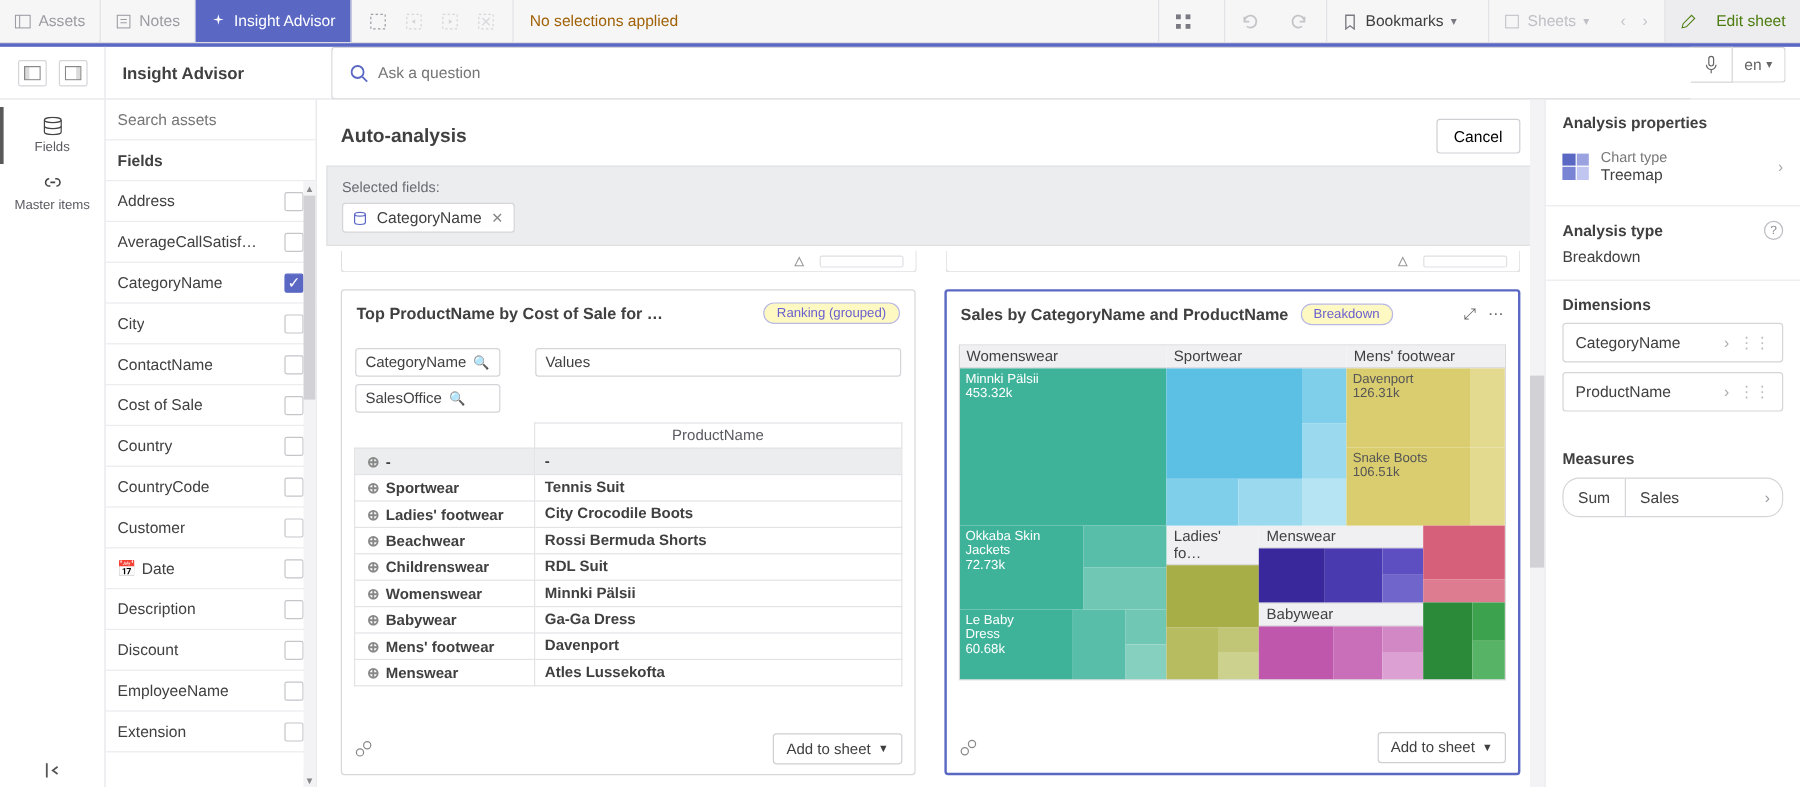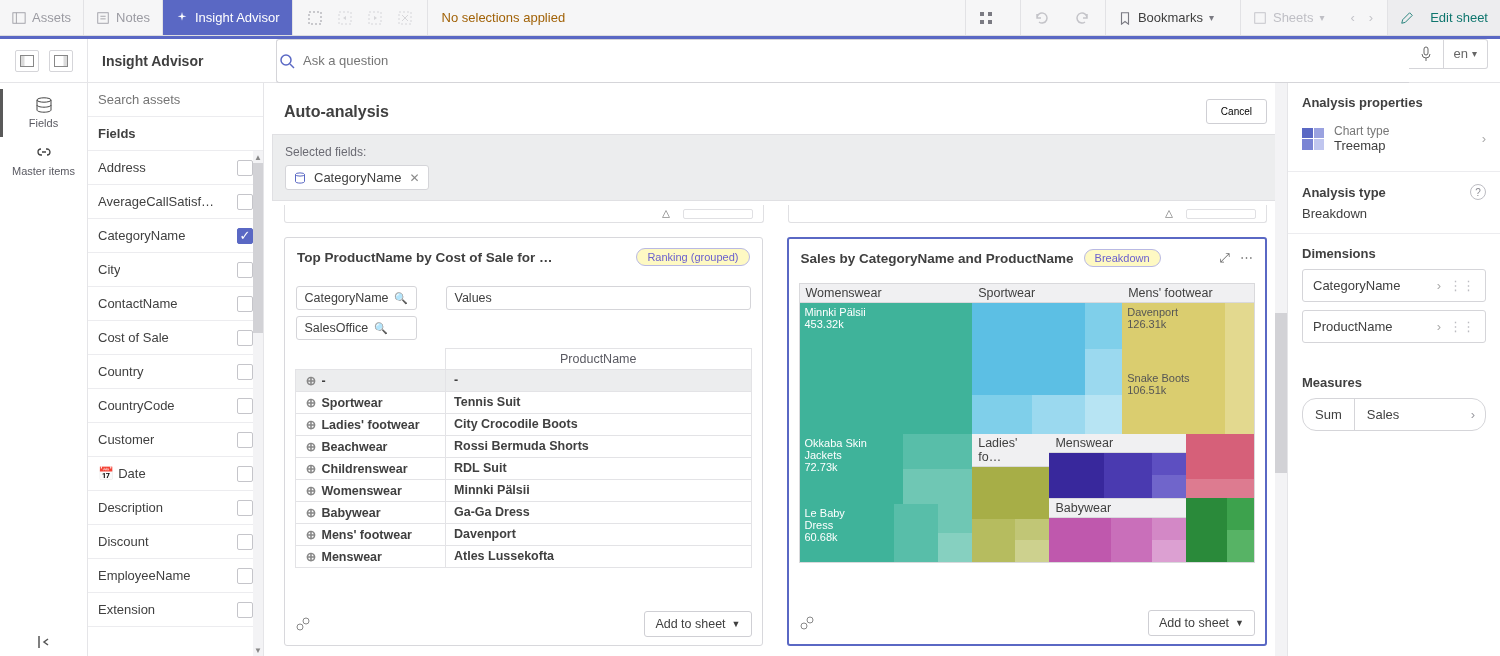--- a/index.html
+++ b/index.html
@@ -7,31 +7,31 @@
 
   
   .topbar { display: flex; align-items: center; height: 36px; background: #f6f6f7; border-bottom: 1px solid #dcdcdf; }
   .tb-btn { display: flex; align-items: center; gap: 6px; height: 100%; padding: 0 12px; border-right: 1px solid #e2e2e5; color: #9b9ba2; cursor: pointer; }
   .tb-btn svg { width: 14px; height: 14px; }
   .tb-btn.active { background: #5A68C4; color: #fff; }
   .tb-icon-group { display: flex; gap: 14px; padding: 0 14px; color: #9b9ba2; border-right: 1px solid #e2e2e5; height: 100%; align-items: center; }
   .tb-noselect { color: #a16207; padding: 0 14px; }
   .tb-right { margin-left: auto; display: flex; align-items: center; gap: 14px; padding-right: 0; color: #7a7a82; height: 100%; }
   .tb-right .grp { display: flex; align-items: center; gap: 6px; height: 100%; padding: 0 12px; border-left: 1px solid #e2e2e5; }
-  .tb-right .edit { background: #ededef; color: #0f766e; gap: 16px; }
+  .tb-right .edit { background: #ededef; color: #4d7c0f; gap: 16px; }
 
   .accent-line { height: 3px; background: #5A68C4; }
 
   
   .subhead { display: flex; align-items: center; height: 44px; border-bottom: 1px solid #e5e5e8; }
   .subhead-left { display: flex; width: 88px; justify-content: center; gap: 10px; border-right:1px solid #e5e5e8; height:100%; align-items:center;}
   .mini-btn { width: 24px; height: 22px; border: 1px solid #d5d5d9; border-radius: 2px; display: flex; align-items: center; justify-content: center; cursor: pointer; }
   .subhead-title { font-weight: 600; font-size: 14px; padding: 0 14px; width: 176px; }
   .search-wrap { flex: 1; display: flex; padding: 0 12px; gap:0;}
-  .search-box { flex: 1; height: 44px; border: 1px solid #d5d5d9; border-radius: 3px; display: flex; align-items: center; padding: 0 2px; gap: 8px; color:#8a8a90;}
+  .search-box { flex: 1; height: 44px; border: 1px solid #d5d5d9; border-radius: 3px; display: flex; align-items: center; padding: 0 14px; gap: 8px; color:#8a8a90;}
   .search-box input { border:none; outline:none; flex:1; font-size:13px; color:#555;}
   .mic-box,.lang-box { height:30px; border:1px solid #d5d5d9; border-left:none; display:flex; align-items:center; padding:0 10px; gap:4px; color:#666;}
   .mic-box{border-radius:0;}
   .lang-box{border-radius:0 3px 3px 0; cursor:pointer;}
   .search-box{border-right:none; border-radius:3px 0 0 3px;}
 
   
   .cols { display: flex; height: calc(656px - 36px - 3px - 44px); }
   .navcol { width: 88px; border-right: 1px solid #e5e5e8; display:flex; flex-direction:column; padding-top:6px; position:relative;}
   .nav-item { display:flex; flex-direction:column; align-items:center; gap:4px; padding:8px 4px; font-size:11px; color:#5a5a62; cursor:pointer;}
@@ -49,21 +49,21 @@
   .chk{ width:16px; height:16px; border:1px solid #c5c5ca; border-radius:2px; display:inline-flex; align-items:center; justify-content:center; background:#fff;}
   .chk.on{ background:#5A68C4; border-color:#5A68C4; color:#fff;}
   .scroll-track{ position:absolute; right:0; top:0; bottom:0; width:10px; background:#f3f3f5;}
   .scroll-thumb{ position:absolute; right:0; top:0; width:10px; height:170px; background:#d2d2d6;}
   .scroll-arrow{position:absolute; right:0; width:10px; height:12px; display:flex; align-items:center; justify-content:center; font-size:8px; color:#888; background:#f3f3f5;}
 
   .maincol { flex:1; display:flex; border-right:1px solid #e5e5e8; position:relative; overflow:hidden;}
   .main-inner{ flex:1; display:flex; flex-direction:column; }
   .main-hdr{ display:flex; align-items:center; justify-content:space-between; padding:16px 20px 10px;}
   .main-hdr h2{ font-size:16px; font-weight:600;}
-  .btn{ border:1px solid #cfcfd4; background:#fff; border-radius:3px; padding:6px 14px; cursor:pointer; font-size:10px;}
+  .btn{ border:1px solid #cfcfd4; background:#fff; border-radius:3px; padding:6px 14px; cursor:pointer; font-size:13px;}
   .chip-bar{ margin:0 8px; background:#ecedee; border:1px solid #e0e0e3; padding:10px 12px;}
   .chip-bar .lbl{ font-size:12px; color:#6a6a72; margin-bottom:6px;}
   .chip{ display:inline-flex; align-items:center; gap:8px; background:#fff; border:1px solid #d5d5d9; border-radius:3px; padding:4px 8px; font-size:13px;}
   .chip .db{color:#5A68C4;}
   .chip .x{ color:#888; cursor:pointer; font-size:12px;}
 
   .card-stub{ display:flex; gap:24px; padding:4px 20px 0;}
   .card-stub .stub{ flex:1; height:18px; border:1px solid #e0e0e3; border-top:none; border-radius:0 0 3px 3px; display:flex; justify-content:flex-end; align-items:center; gap:10px; padding-right:10px;}
   .stub .sm{ width:70px; height:10px; border:1px solid #e0e0e3; border-radius:2px;}
 

